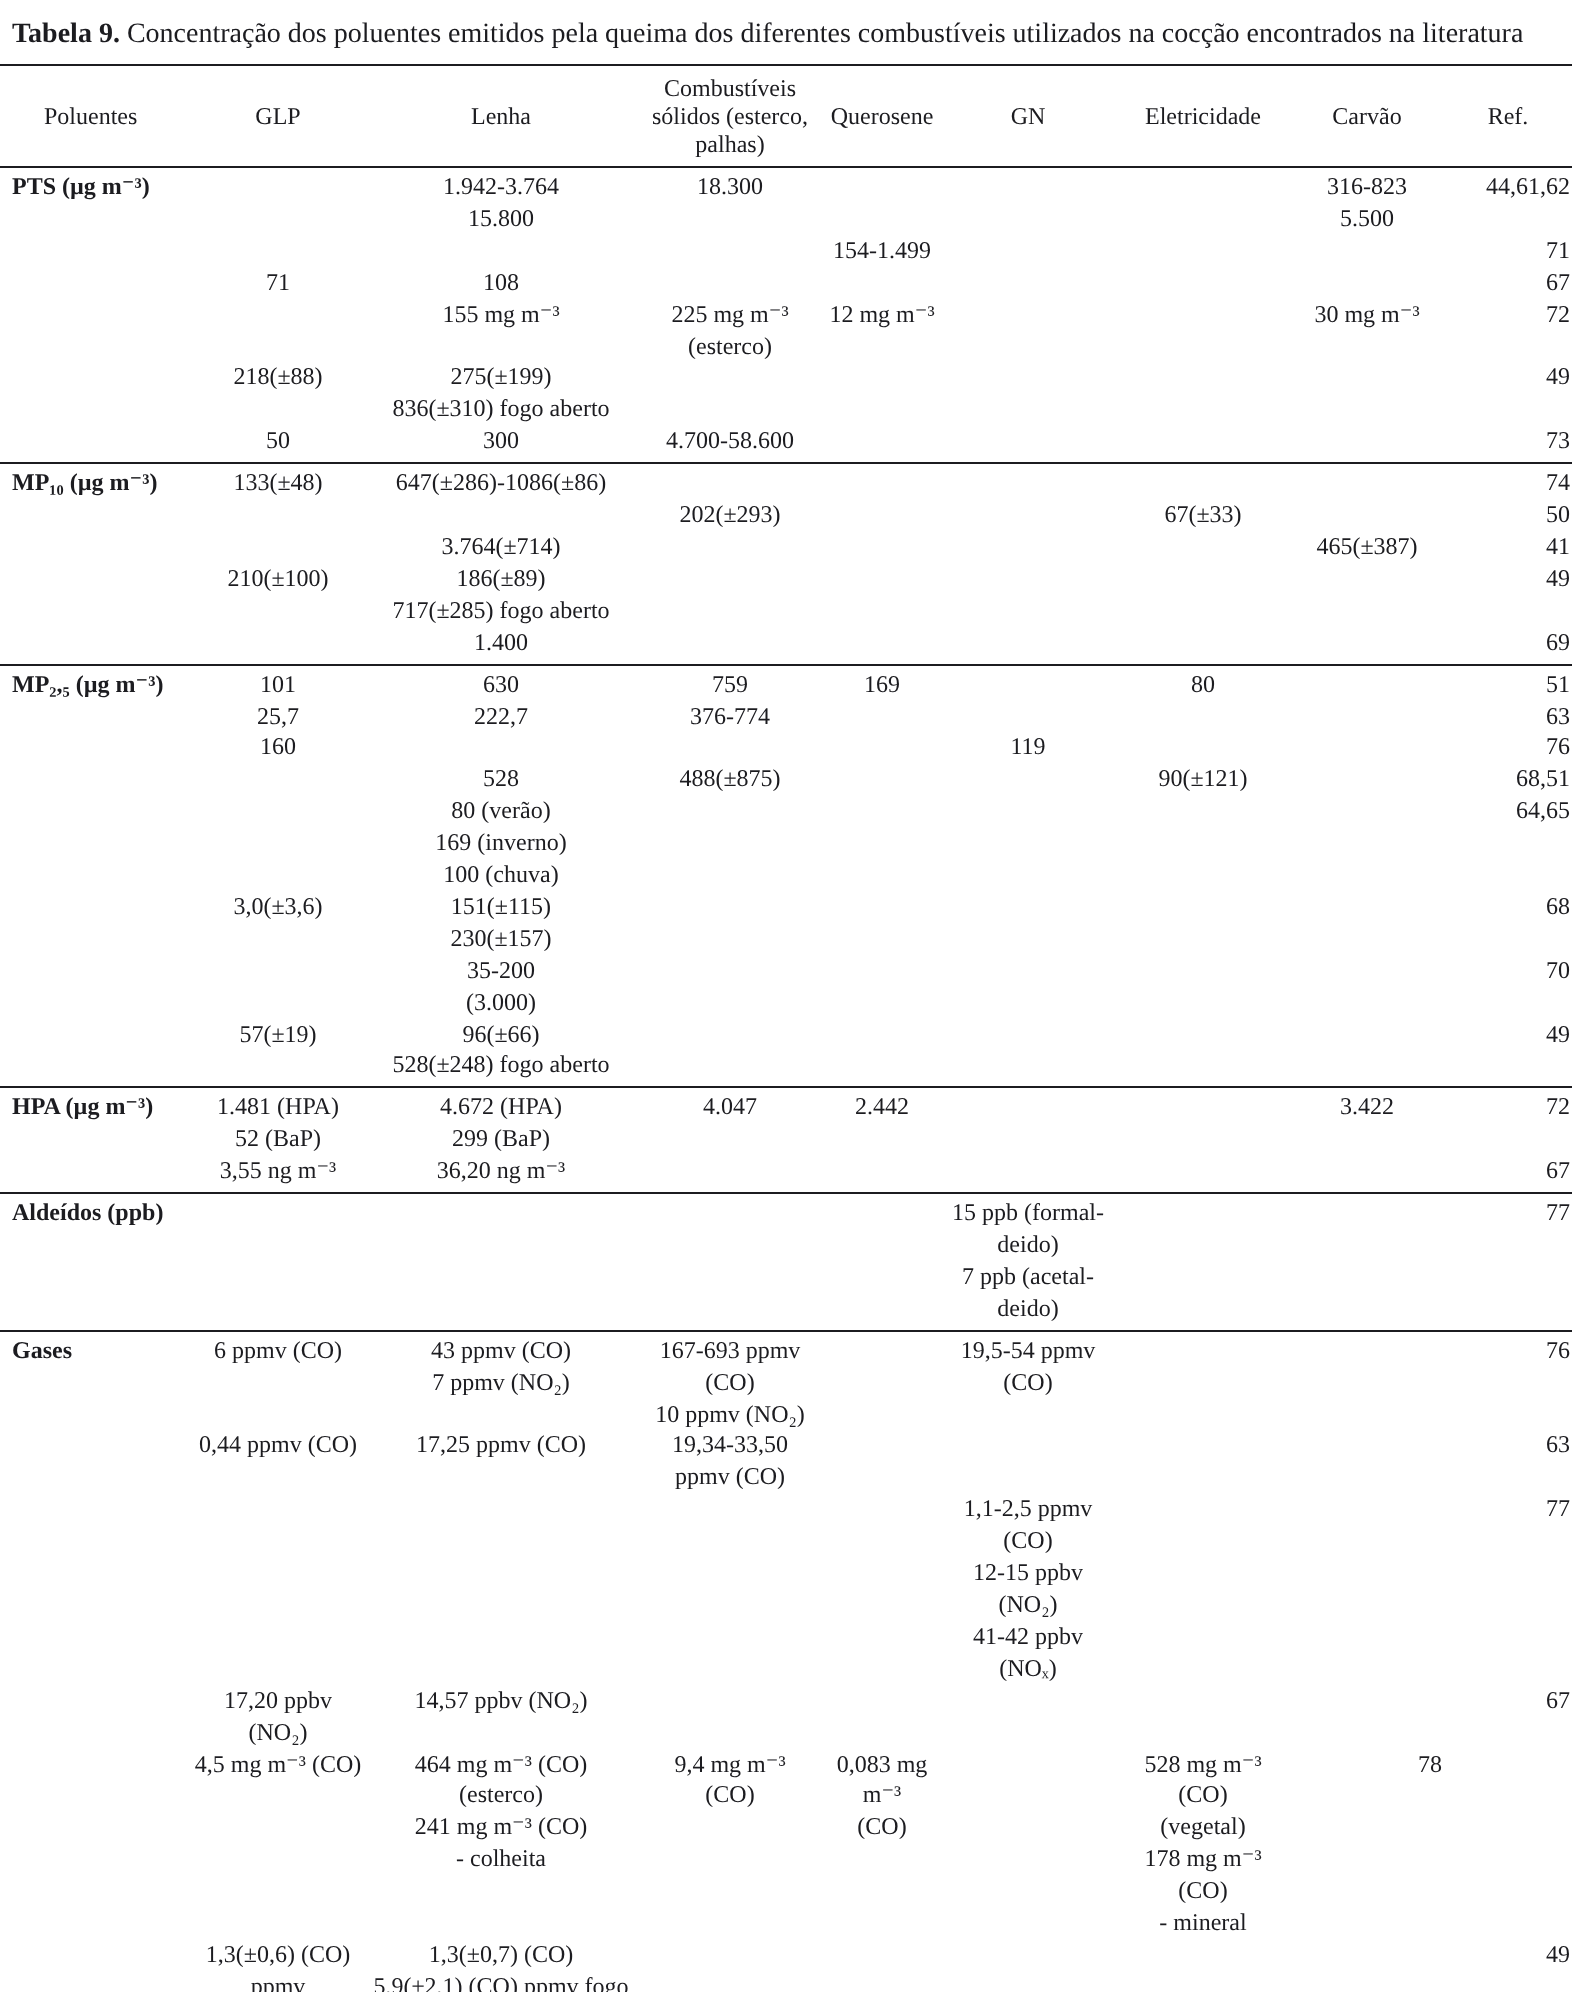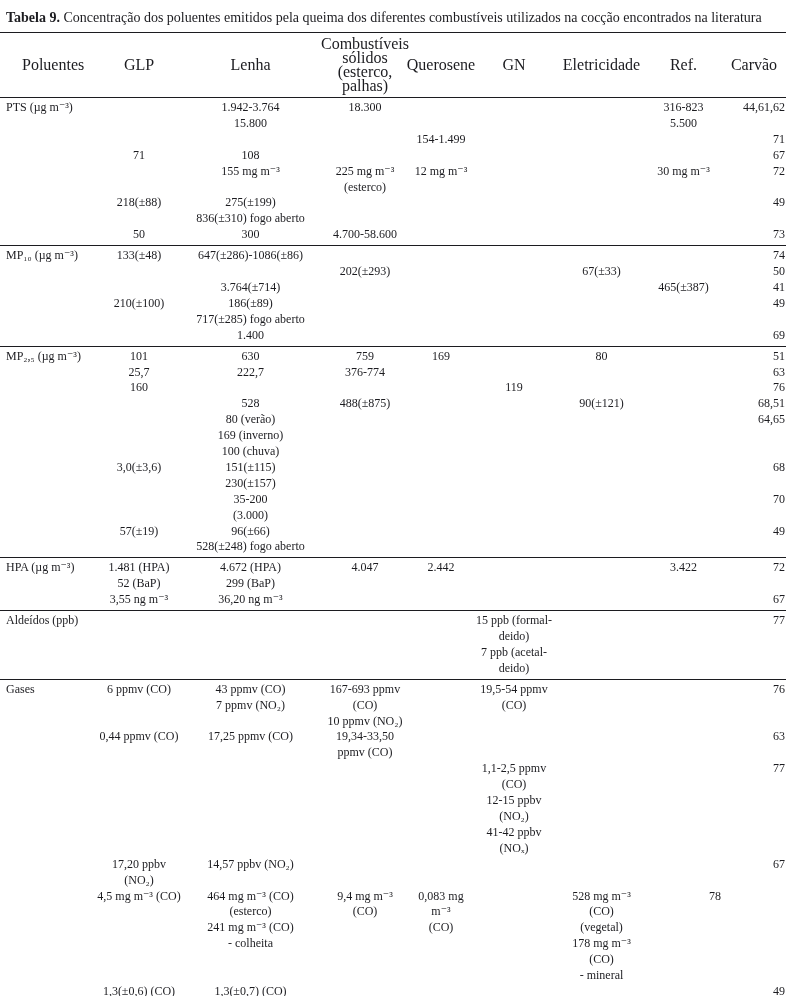--- a/index.html
+++ b/index.html
@@ -20,21 +20,21 @@
   .grid-row{
     display:grid;
     grid-template-columns:95px 88px 135px 94px 58px 88px 87px 77px 64px;
     width:786px;
   }
   .thead{
     border-top:1.5px solid #1c1c20;
     border-bottom:1px solid #1c1c20;
   }
   .thead .hcell{
-    font-size:16px;
+    font-size:12px;
     line-height:14px;
     text-align:center;
     white-space:pre-line;
     display:flex;
     align-items:center;
     justify-content:center;
     padding:4px 1px;
     min-height:46px;
     box-sizing:border-box;
   }
@@ -52,20 +52,21 @@
     font-size:12px;
     line-height:15.9px;
     text-align:center;
     white-space:pre-line;
     padding:0 1px;
     box-sizing:border-box;
   }
   .cell.pollutant{
     text-align:left;
     padding-left:6px;
+    font-weight:bold;
   }
   .cell.ref{text-align:right;}
 </style>
 </head>
 <body>
 
 <div class="page">
 
   <div class="title">
     <span class="bold">Tabela 9.</span>
@@ -75,22 +76,22 @@
   <div class="grid-row thead">
     <div class="hcell first">Poluentes</div>
     <div class="hcell">GLP</div>
     <div class="hcell">Lenha</div>
     <div class="hcell">Combustíveis
 sólidos (esterco,
 palhas)</div>
     <div class="hcell">Querosene</div>
     <div class="hcell">GN</div>
     <div class="hcell">Eletricidade</div>
+    <div class="hcell">Carvão</div>
     <div class="hcell">Ref.</div>
-    <div class="hcell">Carvão</div>
   </div>
 
   <div id="tbody">
       <div class="section">
         <div class="grid-row">
           <div class="cell pollutant">PTS (µg m⁻³)</div>
           <div class="cell"></div>
           <div class="cell">1.942-3.764
 15.800</div>
           <div class="cell">18.300</div>

